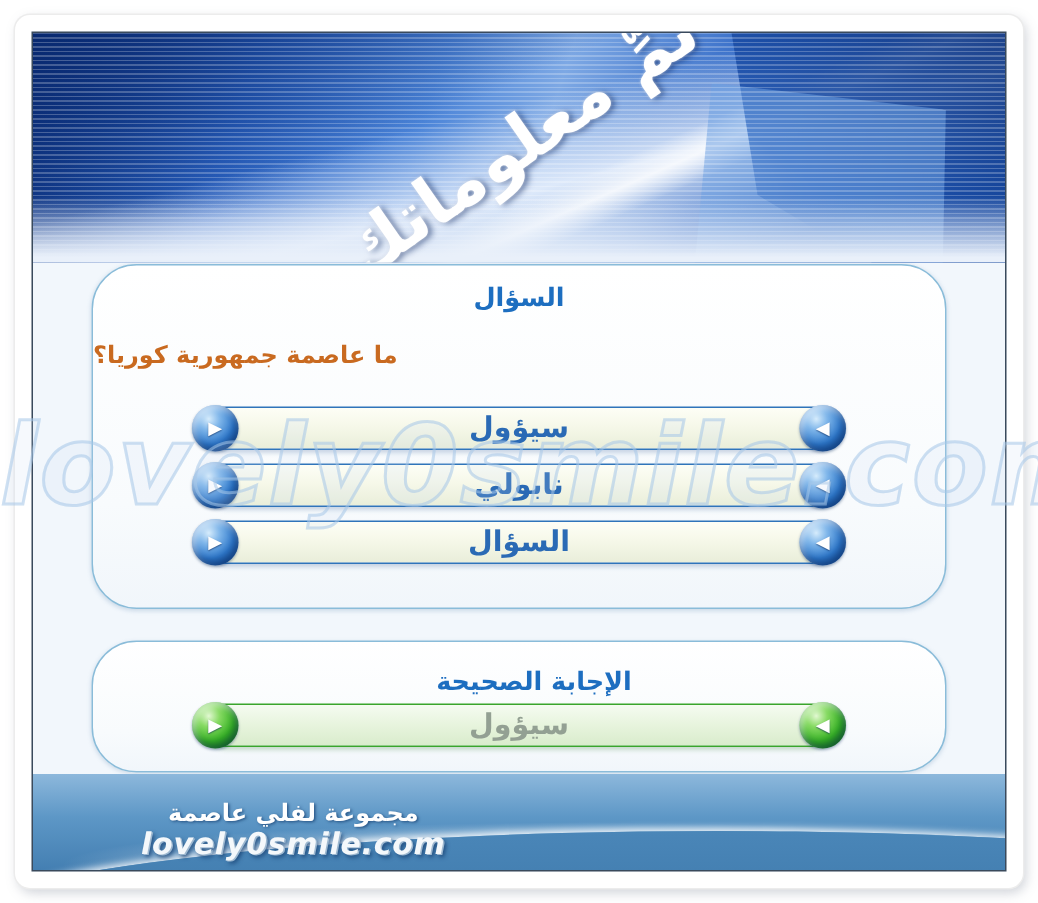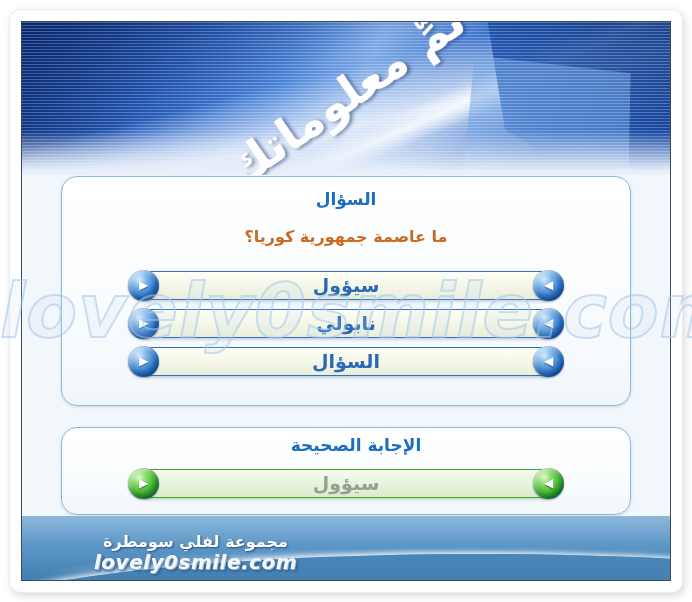--- a/index.html
+++ b/index.html
@@ -65,34 +65,34 @@
     direction:rtl;
   }
   
   .bodybg{
     position:absolute;left:0;top:153px;width:648px;height:405px;
     background:linear-gradient(to bottom,#edf3fb 0%,#f8fbfe 14%,#f4f8fc 52%,#dcr 0,#d9e7f3 82%,#a9cbe4 100%);
   }
   
   .qbox,.abox{
     position:absolute;left:39px;width:568px;
-    border:1px solid #8abcd9;border-radius:16px;
+    border:1px solid #8abcd9;border-radius:30px;
     background:linear-gradient(to bottom,#ffffff,#f8fbfd 70%,#f1f6fb);
     box-shadow:0 1px 3px rgba(100,140,180,.28);
   }
   .qbox{top:154px;height:228px;}
   .abox{top:405px;height:86px;}
   .sec-title{
     position:absolute;left:0;right:0;text-align:center;
     font-size:17px;font-weight:bold;color:#1d6ec0;direction:rtl;
   }
   .qbox .sec-title{top:12px;}
-  .abox .sec-title{top:7px;margin-left:20px;}
+  .abox .sec-title{top:17px;margin-left:20px;}
   .question-text{
-    position:absolute;left:0;right:0;top:50px;text-align:center;
+    position:absolute;left:0;right:0;top:50px;text-align:left;
     font-size:16px;font-weight:bold;color:#c96a20;direction:rtl;
   }
   
   .pill{
     position:absolute;left:66px;width:436px;height:31px;cursor:pointer;
   }
   .pill-body{
     position:absolute;left:8px;right:8px;top:1px;bottom:1px;
     border:1px solid #2f74ba;border-radius:15px;
     background:linear-gradient(to bottom,#fdfef6 0%,#f6f8e9 45%,#e9eeda 100%);
@@ -223,21 +223,21 @@
         <div class="orb green right">
             <span class="arrow">◀</span>
           </div>
       </div>
     </div>
 
     <div class="footer">
       <div class="glow"></div>
       <div class="dome"></div>
       <div class="credits">
-        <div class="credit-ar">مجموعة لفلي سومطرة</div>
+        <div class="credit-ar">مجموعة لفلي عاصمة</div>
         <div class="credit-domain">lovely0smile.com</div>
       </div>
     </div>
 
   </div>
 </div>
 
 <div class="watermark">lovely0smile.com</div>
 
 </body></html>

